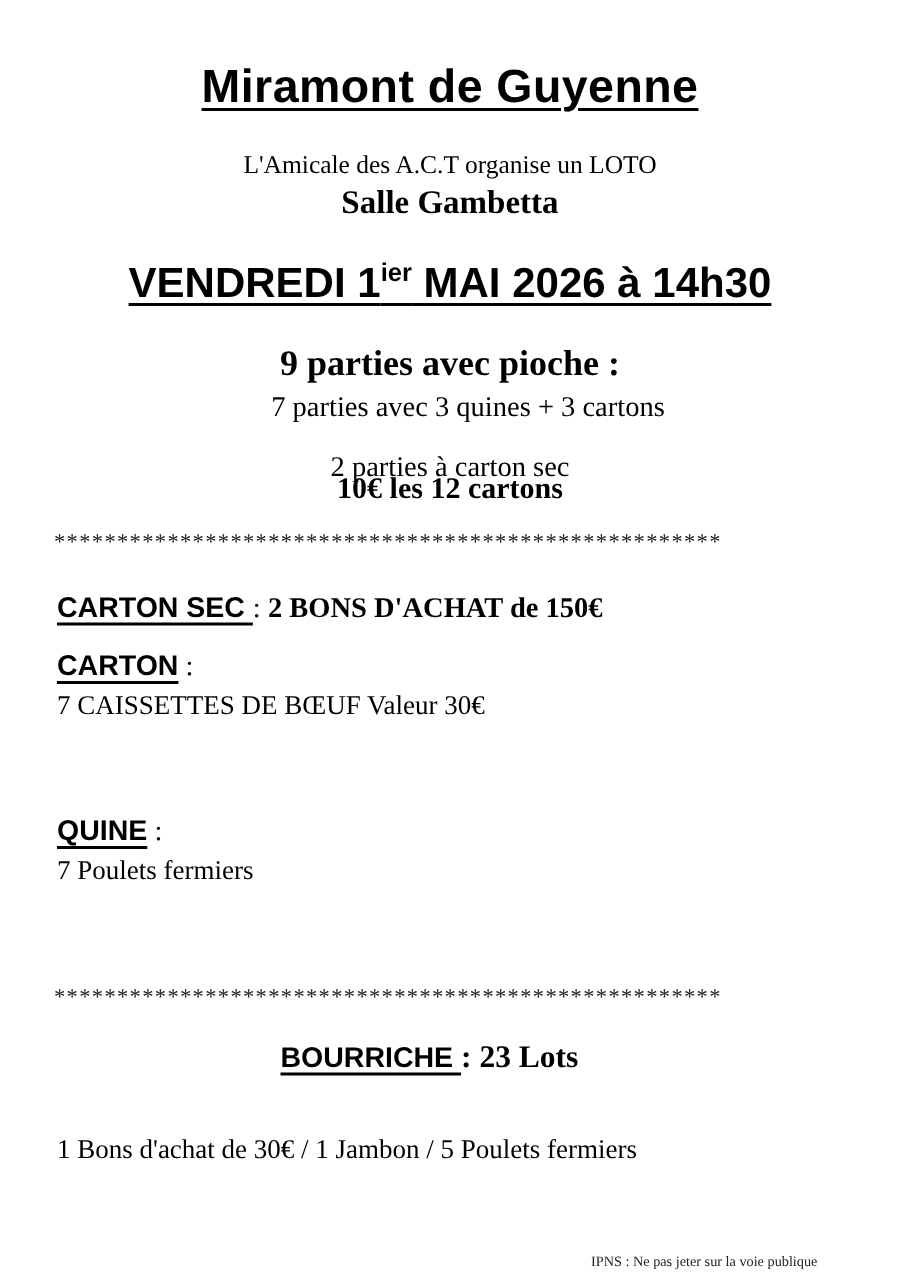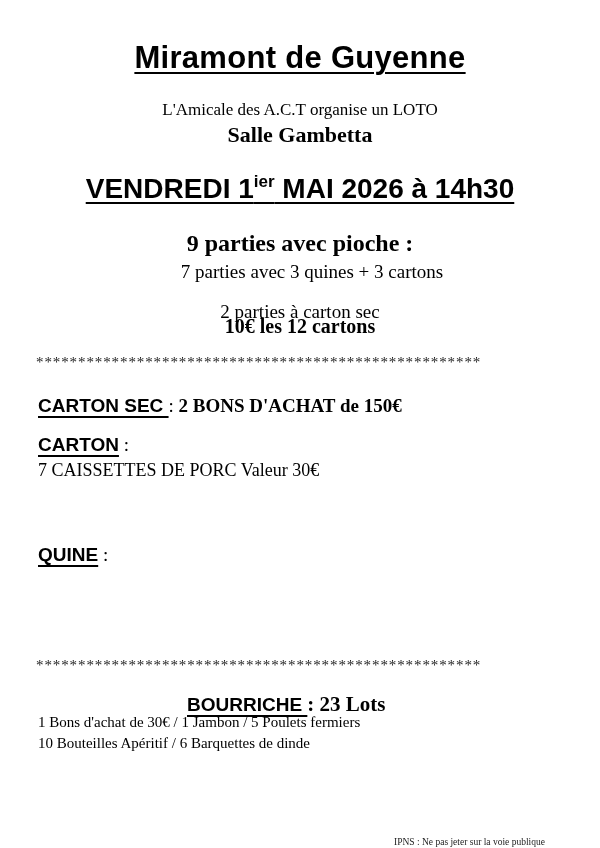--- a/index.html
+++ b/index.html
@@ -32,21 +32,21 @@
 
   #carton-sec { top: 393px; }
   #carton-head { top: 432px; }
   #quine-head { top: 542px; }
   #bourriche { top: 691px; left: 187px; }
   #bourriche .bold-serif { font-size: 21px; }
 
   .list { left: 38px; font-size: 18px; line-height: 23px; }
   #carton-list { top: 459px; }
   #quine-list { top: 569px; }
-  #bourriche-list { top: 712px; font-size: 15px; line-height: 21px; }
+  #bourriche-list { top: 756px; font-size: 18px; line-height: 21px; text-align: right; }
   .list div { height: 23px; }
   #bourriche-list div { height: 21px; }
 
   #footer { top: 836px; left: 394px; font-size: 9.5px; line-height: 12px; color: #222; }
 </style>
 </head>
 <body>
 
 <div id="title" class="abs center sans">
   <span class="u">Miramont de Guyenne</span>
@@ -68,32 +68,32 @@
 <div id="stars1" class="abs stars serif">*****************************************************</div>
 
 <div id="carton-sec" class="abs sec-head">
   <span class="hd u">CARTON SEC </span><span class="colon">:</span><span class="bold-serif"> 2 BONS D'ACHAT de 150€</span>
 </div>
 
 <div id="carton-head" class="abs sec-head">
   <span class="hd u">CARTON</span><span class="colon"> :</span>
 </div>
 <div id="carton-list" class="abs list serif">
-  <div>7 CAISSETTES DE PORC Valeur 30€</div>
+  <div>7 CAISSETTES DE BŒUF Valeur 30€</div>
 </div>
 
 <div id="quine-head" class="abs sec-head">
   <span class="hd u">QUINE</span><span class="colon"> :</span>
 </div>
 <div id="quine-list" class="abs list serif">
+  <div>7 Poulets fermiers</div>
 </div>
 
 <div id="stars2" class="abs stars serif">*****************************************************</div>
 
 <div id="bourriche" class="abs sec-head">
   <span class="hd u">BOURRICHE </span><span class="bold-serif">: 23 Lots</span>
 </div>
 <div id="bourriche-list" class="abs list serif">
   <div>1 Bons d'achat de 30€ / 1 Jambon / 5 Poulets fermiers</div>
-  <div>10 Bouteilles Apéritif / 6 Barquettes de dinde</div>
 </div>
 
 <div id="footer" class="abs serif">IPNS : Ne pas jeter sur la  voie publique</div>
 
 </body></html>

